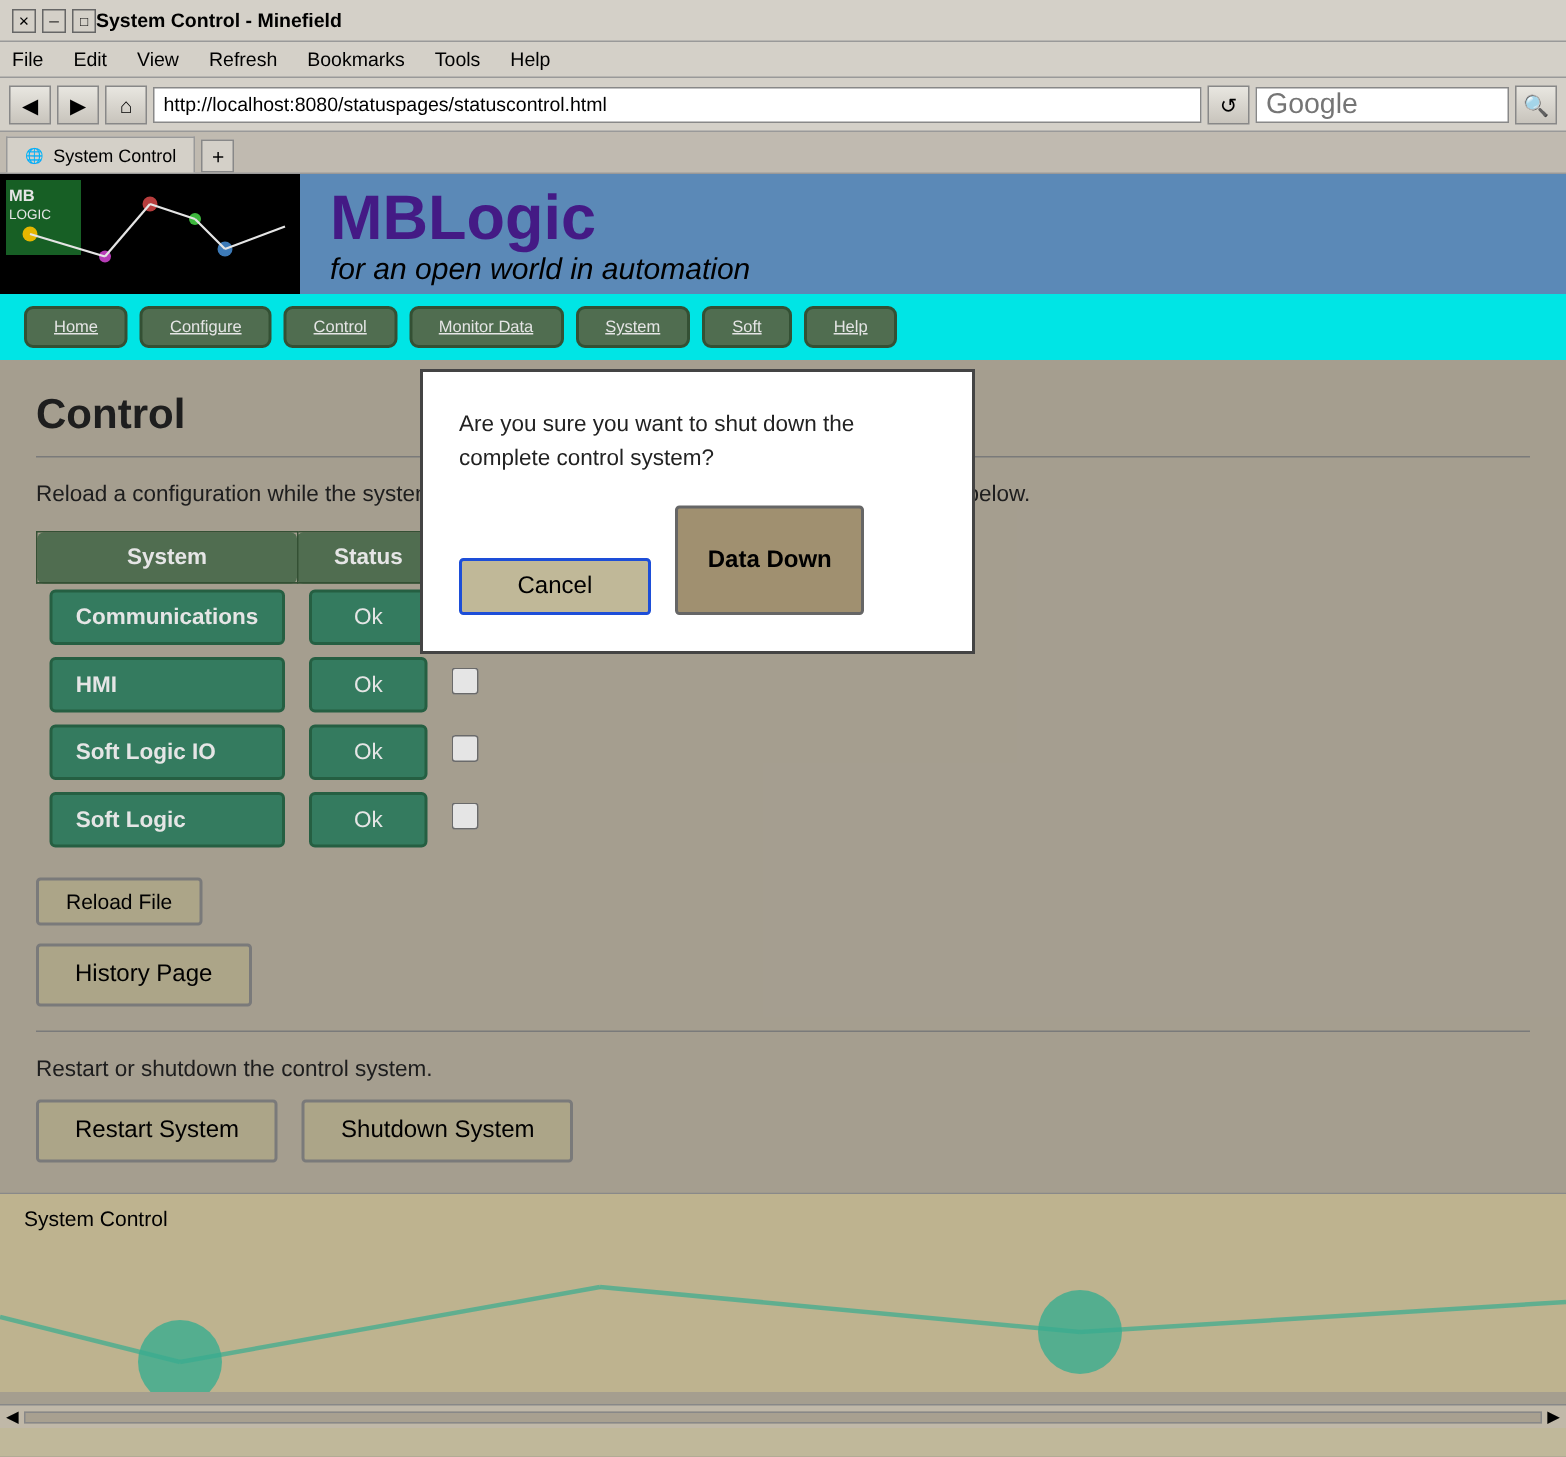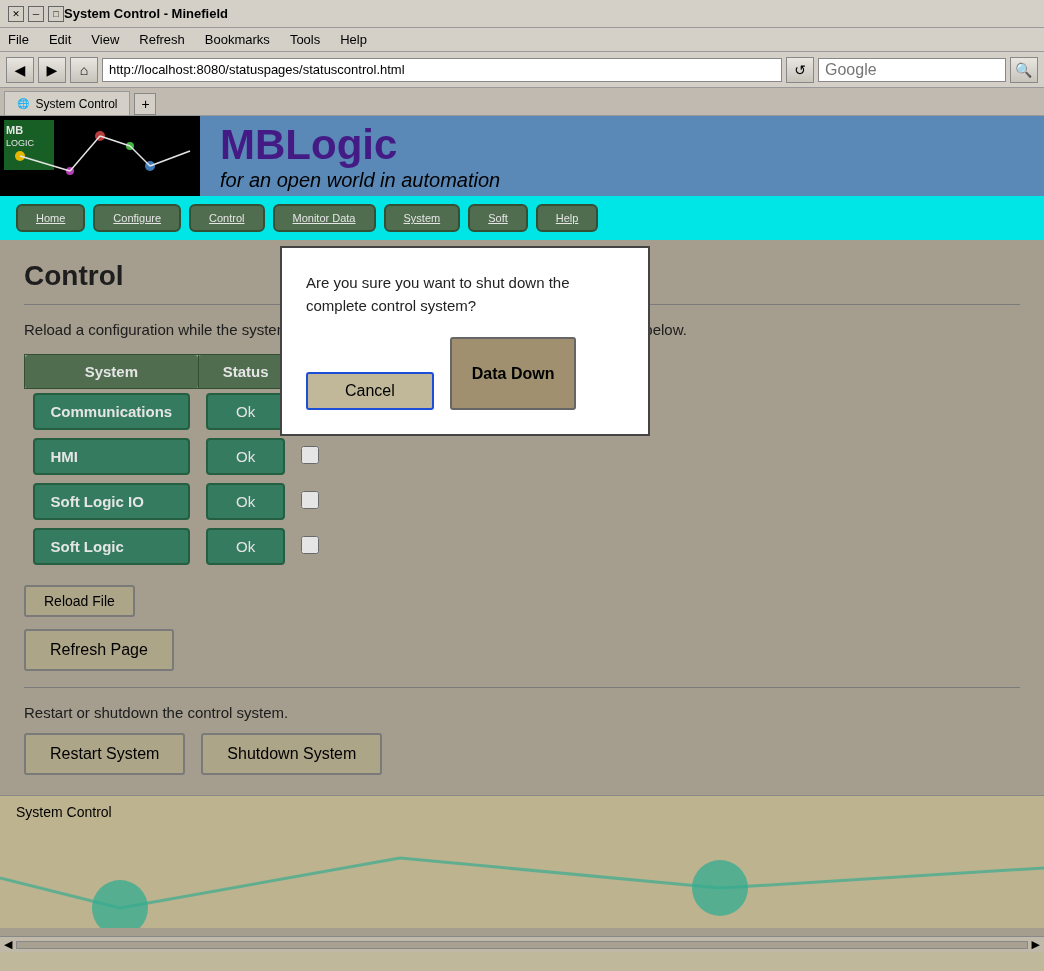--- a/index.html
+++ b/index.html
@@ -69,26 +69,26 @@
     }
     .address-bar {
       flex: 1;
       height: 24px;
       border: 1px solid #888;
       background: white;
       padding: 0 6px;
       font-size: 13px;
     }
     .search-bar {
-      width: 188px;
+      width: 169px;
       height: 24px;
       border: 1px solid #888;
       background: white;
       padding: 0 6px;
-      font-size: 16px;
+      font-size: 19px;
     }
     .browser-tabs {
       background: #c0bab0;
       height: 28px;
       display: flex;
       align-items: flex-end;
       padding: 0 4px;
       border-bottom: 1px solid #999;
     }
     .tab-active {
@@ -454,21 +454,21 @@
           <td class="select-cell"><input type="checkbox" class="select-checkbox" style=""></td>
         </tr>
       </tbody>
     </table>
 
     <div class="reload-btn">
       <button class="btn-gray">Reload File</button>
     </div>
 
     <div class="refresh-btn">
-      <button class="btn-large">Refresh Page</button>
+      <button class="btn-large">History Page</button>
     </div>
 
     <hr class="divider">
 
     <p class="section-desc">Restart or shutdown the control system.</p>
 
     <div class="action-buttons">
       <button class="btn-large">Restart System</button>
       <button class="btn-large">Shutdown System</button>
     </div>

